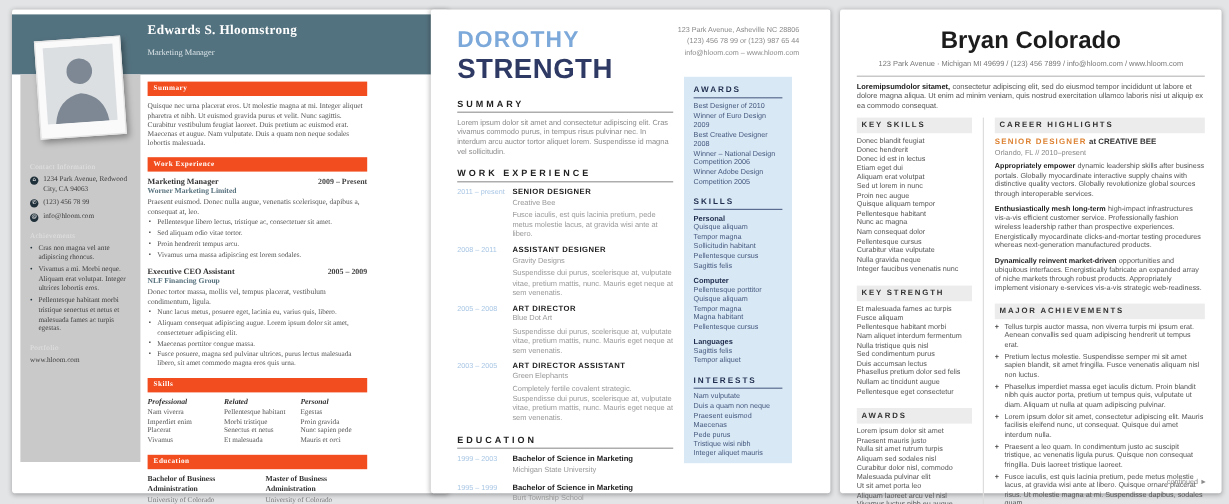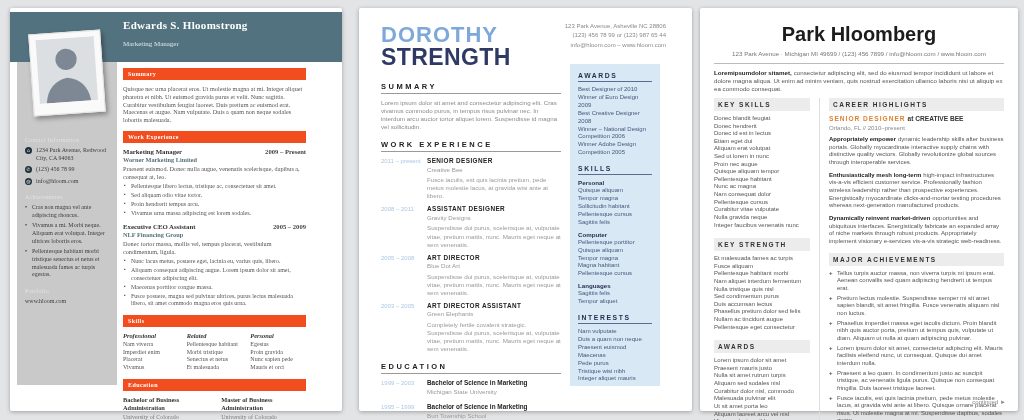--- a/index.html
+++ b/index.html
@@ -1,20 +1,20 @@
 <!DOCTYPE html>
 <html><head>
 <meta charset="utf-8">
 <style>
   html,body{margin:0;padding:0;}
   body{width:1024px;height:420px;background:#e3e4e6;position:relative;overflow:hidden;
        font-family:"Liberation Sans",sans-serif;-webkit-font-smoothing:antialiased;}
   .card{position:absolute;top:8px;height:403px;background:#fff;border-radius:2px;
         box-shadow:0 1px 4px rgba(0,0,0,.30);}
-  .card1{left:10px;width:332px;}
+  .card1{left:10px;width:332px;padding-left:32px;}
   .card2{left:359px;width:333px;}
   .card3{left:700px;width:318px;}
 
   
   .card1, .card1 *{font-family:"Liberation Serif",serif;}
   .r1-teal{position:absolute;left:0;top:4px;right:0;height:50px;background:#53727f;}
   .r1-name{position:absolute;left:113px;top:11px;font-size:11px;font-weight:bold;color:#fff;letter-spacing:.3px;}
   .r1-jobtitle{position:absolute;left:113px;top:32px;font-size:7px;color:#dde6ea;}
   .r1-sidebar{position:absolute;left:7px;top:54px;width:100px;bottom:26px;background:#c9c9c9;
               padding:66px 8px 0 8px;box-sizing:border-box;}
@@ -43,21 +43,21 @@
   .r1-skills{display:flex;gap:8px;}
   .r1-skcol{flex:1;}
   .r1-skh{font-size:6.4px;font-weight:bold;font-style:italic;color:#333;margin-bottom:2px;}
   .r1-ski{font-size:6px;color:#555;line-height:1.3;}
   .r1-edu{display:flex;gap:14px;}
   .r1-educol{width:46%;}
   .r1-deg{font-size:6.4px;font-weight:bold;color:#333;line-height:1.25;margin-bottom:2px;}
   .r1-sch{font-size:6px;color:#777;line-height:1.3;}
 
   
-  .r2-first{position:absolute;left:22px;top:16px;font-size:22px;font-weight:bold;color:#7ca9da;letter-spacing:1px;line-height:1;}
+  .r2-first{position:absolute;left:22px;top:16px;font-size:19px;font-weight:bold;color:#7ca9da;letter-spacing:1px;line-height:1;}
   .r2-last{position:absolute;left:22px;top:38px;font-size:23px;font-weight:bold;color:#2e3a64;letter-spacing:.4px;line-height:1;}
   .r2-contact{position:absolute;right:26px;top:14px;text-align:right;font-size:6px;color:#8a8a8a;line-height:1.55;}
   .r2-main{position:absolute;left:22px;top:74px;width:180px;}
   .r2-h{font-size:7.5px;font-weight:bold;letter-spacing:2.5px;color:#222;border-bottom:1px solid #9a9a9a;
         padding-bottom:2px;margin:9px 0 5px 0;}
   .r2-h:first-child{margin-top:0;}
   .r2-sum{font-size:6.2px;color:#8a8a8a;line-height:1.3;margin:0;}
   .r2-entry{display:flex;margin-bottom:5px;}
   .r2-date{flex:none;width:46px;font-size:6px;color:#a9c7e5;padding-top:1px;}
   .r2-eb{flex:1;}
@@ -315,21 +315,21 @@
         <div>Praesent euismod</div>
         <div>Maecenas</div>
         <div>Pede purus</div>
         <div>Tristique wisi nibh</div>
         <div>Integer aliquet mauris</div>
       </div>
   </div>
 </div>
 
 <div class="card card3">
-  <div class="r3-name">Park Hloomberg</div>
+  <div class="r3-name">Bryan Colorado</div>
   <div class="r3-contact">123 Park Avenue · Michigan MI 49699 / (123) 456 7899 / info@hloom.com / www.hloom.com</div>
   <div class="r3-rule"></div>
   <div class="r3-intro">
     <span class="r3-lead">Loremipsumdolor sitamet,</span><span>consectetur adipiscing elit, sed do eiusmod tempor incididunt ut labore et dolore magna aliqua. Ut enim ad minim veniam, quis nostrud exercitation ullamco laboris nisi ut aliquip ex ea commodo consequat.</span>
   </div>
 
   <div class="r3-left">
     <div class="r3-sec">
       <div class="r3-h">KEY SKILLS</div>
       <div class="r3-list">

